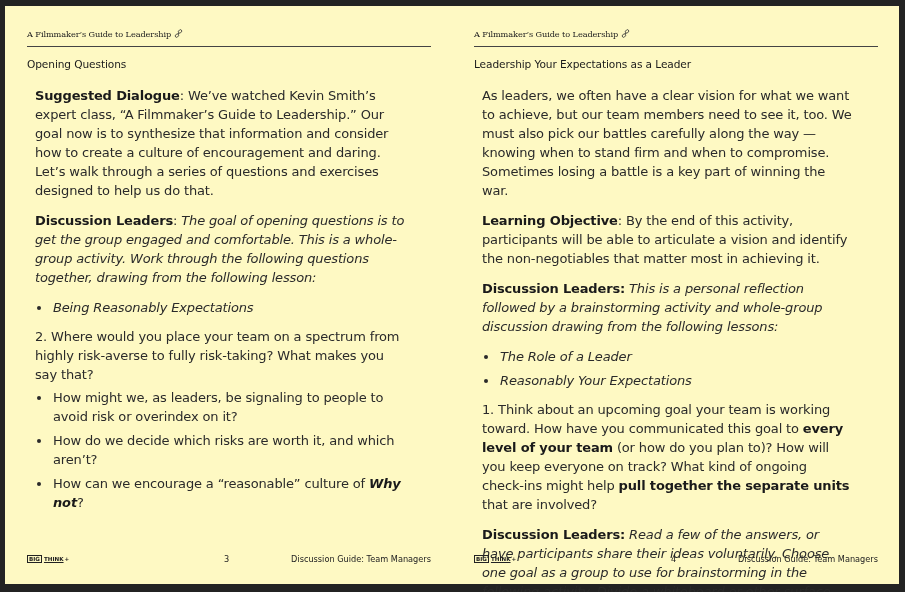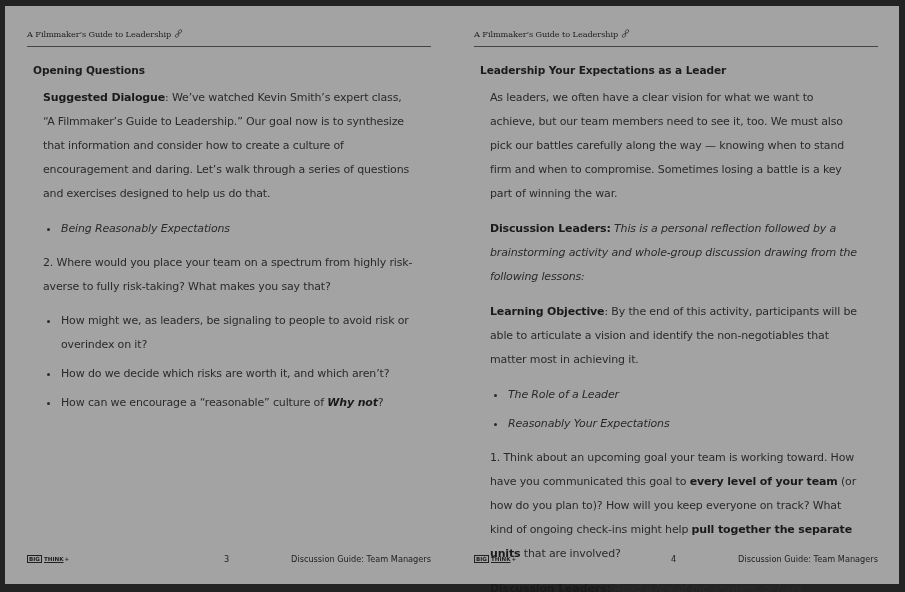--- a/index.html
+++ b/index.html
@@ -1,36 +1,36 @@
 <!DOCTYPE html>
 <html><head>
 <meta charset="utf-8">
 <style>
   html, body { margin: 0; padding: 0; }
   body {
     width: 905px; height: 592px; background: #232323; position: relative; overflow: hidden;
     font-family: "DejaVu Sans", sans-serif; color: #222;
   }
   .sheet {
-    position: absolute; left: 5px; top: 6px; width: 894px; height: 578px; background: #a3a3a3;
+    position: absolute; left: 5px; top: 6px; width: 894px; height: 578px; background: #fef9c3;
   }
   .page { position: absolute; top: 0; width: 404px; height: 578px; }
   .page.left { left: 22px; }
   .page.right { left: 469px; }
   .running-head {
     position: absolute; top: 23px; left: 0; font-family: "DejaVu Serif", serif;
     font-size: 8.2px; color: #222; letter-spacing: -0.1px;
   }
   .running-head .link-icon { display: inline-block; margin-left: 3px; vertical-align: -1px; }
   .rule { position: absolute; top: 40px; left: 0; width: 404px; height: 1.2px; background: #444; }
   h2 {
-    position: absolute; top: 52px; left: 0; margin: 6px; font-size: 10.6px; font-weight: bold;
+    position: absolute; top: 52px; left: 0; margin: 0; font-size: 10.6px; font-weight: normal;
     color: #1b1b1b; letter-spacing: -0.1px;
   }
-  .body { position: absolute; top: 80px; left: 16px; width: 370px; font-size: 11px; line-height: 24px; color: #2a2a2a; letter-spacing: -0.15px; }
+  .body { position: absolute; top: 80px; left: 8px; width: 370px; font-size: 13px; line-height: 19px; color: #2a2a2a; letter-spacing: -0.15px; }
   .body p { margin: 0 0 11px 0; }
   .body ul { margin: 0 0 10px 0; padding: 0 0 0 17px; }
   .body ul li { margin: 0 0 5px 0; padding-left: 1px; }
   .body b { color: #1a1a1a; }
   .footer { position: absolute; top: 548px; left: 0; width: 404px; height: 12px; font-size: 8.2px; color: #222; }
   .logo { position: absolute; left: 0; top: 1px; display: flex; align-items: center; font-size: 5.6px; font-weight: bold; }
   .logo .big { border: 1px solid #222; padding: 0 1px; line-height: 6px; margin-right: 2px; }
   .logo .think { text-decoration: underline; margin-right: 1px; }
   .pagenum { position: absolute; left: 197px; top: 0; }
   .guide { position: absolute; right: 0; top: 0; }
@@ -45,24 +45,25 @@
       <span>A Filmmaker’s Guide to Leadership</span><span class="link-icon"><svg width="9" height="9" viewBox="0 0 10 10">
             <path d="M4.2 5.8 L5.8 4.2" stroke="#333" stroke-width="0.9" fill="none"></path>
             <rect x="4.6" y="1.2" width="4.2" height="3" rx="1.5" transform="rotate(-45 6.7 2.7)" stroke="#333" stroke-width="0.9" fill="none"></rect>
             <rect x="1.2" y="5.8" width="4.2" height="3" rx="1.5" transform="rotate(-45 3.3 7.3)" stroke="#333" stroke-width="0.9" fill="none"></rect>
           </svg></span>
     </div>
     <div class="rule"></div>
     <h2>Opening Questions</h2>
     <div class="body">
       <p><b>Suggested Dialogue</b><span>: We’ve watched Kevin Smith’s expert class, “A Filmmaker’s Guide to Leadership.” Our goal now is to synthesize that information and consider how to create a culture of encouragement and daring. Let’s walk through a series of questions and exercises designed to help us do that.</span></p>
+      <p><b>Discussion Leaders</b>: <i>The goal of opening questions is to get the group engaged and comfortable. This is a whole-group activity. Work through the following questions together, drawing from the following lesson:</i></p>
       <ul>
         <li><i>Being Reasonably Expectations</i></li>
       </ul>
-      <p style="margin-bottom:10px">2. Where would you place your team on a spectrum from highly risk-averse to fully risk-taking? What makes you say that?</p>
+      <p style="margin-bottom:4px">2. Where would you place your team on a spectrum from highly risk-averse to fully risk-taking? What makes you say that?</p>
       <ul>
         <li>How might we, as leaders, be signaling to people to avoid risk or overindex on it?</li>
         <li>How do we decide which risks are worth it, and which aren’t?</li>
         <li><span>How can we encourage a “reasonable” culture of </span><b><i>Why not</i></b><span>?</span></li>
       </ul>
     </div>
     <div class="footer">
       <div class="logo">
         <span class="big">BIG</span>
           <span class="think">THINK</span>
@@ -78,22 +79,22 @@
       <span>A Filmmaker’s Guide to Leadership</span><span class="link-icon"><svg width="9" height="9" viewBox="0 0 10 10">
             <path d="M4.2 5.8 L5.8 4.2" stroke="#333" stroke-width="0.9" fill="none"></path>
             <rect x="4.6" y="1.2" width="4.2" height="3" rx="1.5" transform="rotate(-45 6.7 2.7)" stroke="#333" stroke-width="0.9" fill="none"></rect>
             <rect x="1.2" y="5.8" width="4.2" height="3" rx="1.5" transform="rotate(-45 3.3 7.3)" stroke="#333" stroke-width="0.9" fill="none"></rect>
           </svg></span>
     </div>
     <div class="rule"></div>
     <h2>Leadership Your Expectations as a Leader</h2>
     <div class="body">
       <p>As leaders, we often have a clear vision for what we want to achieve, but our team members need to see it, too. We must also pick our battles carefully along the way — knowing when to stand firm and when to compromise. Sometimes losing a battle is a key part of winning the war.</p>
+      <p><b>Learning Objective</b><span>: By the end of this activity, participants will be able to articulate a vision and identify the non-negotiables that matter most in achieving it.</span></p>
       <p><b>Discussion Leaders:</b> <i>This is a personal reflection followed by a brainstorming activity and whole-group discussion drawing from the following lessons:</i></p>
-      <p><b>Learning Objective</b><span>: By the end of this activity, participants will be able to articulate a vision and identify the non-negotiables that matter most in achieving it.</span></p>
       <ul>
         <li><i>The Role of a Leader</i></li>
         <li><i>Reasonably Your Expectations</i></li>
       </ul>
       <p><span>1. Think about an upcoming goal your team is working toward. How have you communicated this goal to </span><b>every level of your team</b><span> (or how do you plan to)? How will you keep everyone on track? What kind of ongoing check-ins might help </span><b>pull together the separate units</b><span> that are involved?</span></p>
       <p><b>Discussion Leaders:</b> <i>Read a few of the answers, or have participants share their ideas voluntarily. Choose one goal as a group to use for brainstorming in the following activity. Divide a whiteboard or other surface into two sections, labeling each section “Negotiable” and “Non-Negotiable.” Write each item on a separate sticky note and place them in their appropriate section.</i></p>
     </div>
     <div class="footer">
       <div class="logo">
         <span class="big">BIG</span>

